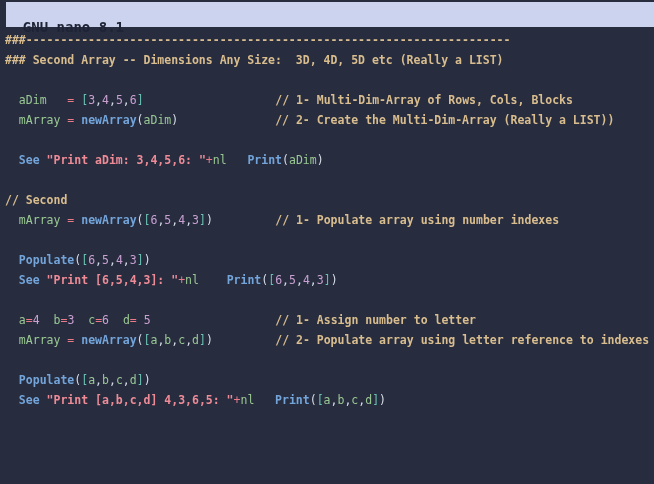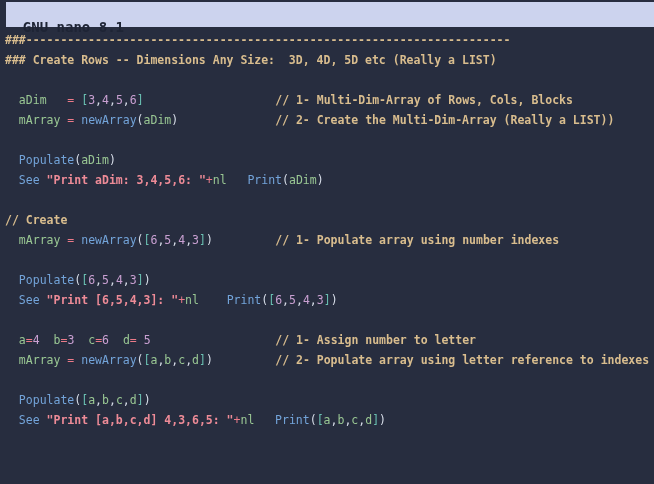--- a/index.html
+++ b/index.html
@@ -21,46 +21,45 @@
     white-space:pre;
   }
   #editor {
     padding:3px 0 0 5px;
     font-size:11.5px;
     line-height:20px;
     color:#d8dee9;
   }
   .line { white-space:pre; height:20px; }
   .comment  { color:#d9bd8e; font-weight:bold; }
-  .keyword  { color:#73a4da; font-weight:normal; }
+  .keyword  { color:#73a4da; font-weight:bold; }
   .ident    { color:#9ac894; }
   .string   { color:#ee8b97; font-weight:bold; }
   .number   { color:#c9a0d2; }
   .operator { color:#ec7b89; }
   .bracket  { color:#6ac0b2; }
   .plain    { color:#d8dee9; }
 </style>
 </head>
 <body>
 
 <div class="titlebar">
   <span>GNU nano 8.1</span>
 </div>
 
 <div id="editor">
     <div class="line"><span class="comment">###----------------------------------------------------------------------</span></div>
-    <div class="line"><span class="comment">### Create Rows -- Dimensions Any Size:  3D, 4D, 5D etc (Really a LIST)</span></div>
+    <div class="line"><span class="comment">### Second Array -- Dimensions Any Size:  3D, 4D, 5D etc (Really a LIST)</span></div>
     <div class="line"></div>
     <div class="line"><span class="plain">  </span><span class="ident">aDim</span><span class="plain">   </span><span class="operator">=</span><span class="plain"> </span><span class="bracket">[</span><span class="number">3</span><span class="plain">,</span><span class="number">4</span><span class="plain">,</span><span class="number">5</span><span class="plain">,</span><span class="number">6</span><span class="bracket">]</span><span class="plain">                   </span><span class="comment">// 1- Multi-Dim-Array of Rows, Cols, Blocks</span></div>
     <div class="line"><span class="plain">  </span><span class="ident">mArray</span><span class="plain"> </span><span class="operator">=</span><span class="plain"> </span><span class="keyword">newArray</span><span class="plain">(</span><span class="ident">aDim</span><span class="plain">)</span><span class="plain">              </span><span class="comment">// 2- Create the Multi-Dim-Array (Really a LIST))</span></div>
     <div class="line"></div>
-    <div class="line"><span class="plain">  </span><span class="keyword">Populate</span><span class="plain">(</span><span class="ident">aDim</span><span class="plain">)</span></div>
     <div class="line"><span class="plain">  </span><span class="keyword">See</span><span class="plain"> </span><span class="string">"Print aDim: 3,4,5,6: "</span><span class="operator">+</span><span class="ident">nl</span><span class="plain">   </span><span class="keyword">Print</span><span class="plain">(</span><span class="ident">aDim</span><span class="plain">)</span></div>
     <div class="line"></div>
-    <div class="line"><span class="comment">// Create</span></div>
+    <div class="line"><span class="comment">// Second</span></div>
     <div class="line"><span class="plain">  </span><span class="ident">mArray</span><span class="plain"> </span><span class="operator">=</span><span class="plain"> </span><span class="keyword">newArray</span><span class="plain">(</span><span class="bracket">[</span><span class="number">6</span><span class="plain">,</span><span class="number">5</span><span class="plain">,</span><span class="number">4</span><span class="plain">,</span><span class="number">3</span><span class="bracket">]</span><span class="plain">)</span><span class="plain">         </span><span class="comment">// 1- Populate array using number indexes</span></div>
     <div class="line"></div>
     <div class="line"><span class="plain">  </span><span class="keyword">Populate</span><span class="plain">(</span><span class="bracket">[</span><span class="number">6</span><span class="plain">,</span><span class="number">5</span><span class="plain">,</span><span class="number">4</span><span class="plain">,</span><span class="number">3</span><span class="bracket">]</span><span class="plain">)</span></div>
     <div class="line"><span class="plain">  </span><span class="keyword">See</span><span class="plain"> </span><span class="string">"Print [6,5,4,3]: "</span><span class="operator">+</span><span class="ident">nl</span><span class="plain">    </span><span class="keyword">Print</span><span class="plain">(</span><span class="bracket">[</span><span class="number">6</span><span class="plain">,</span><span class="number">5</span><span class="plain">,</span><span class="number">4</span><span class="plain">,</span><span class="number">3</span><span class="bracket">]</span><span class="plain">)</span></div>
     <div class="line"></div>
     <div class="line"><span class="plain">  </span><span class="ident">a</span><span class="operator">=</span><span class="number">4</span><span class="plain">  </span><span class="ident">b</span><span class="operator">=</span><span class="number">3</span><span class="plain">  </span><span class="ident">c</span><span class="operator">=</span><span class="number">6</span><span class="plain">  </span><span class="ident">d</span><span class="operator">=</span><span class="plain"> </span><span class="number">5</span><span class="plain">                  </span><span class="comment">// 1- Assign number to letter</span></div>
     <div class="line"><span class="plain">  </span><span class="ident">mArray</span><span class="plain"> </span><span class="operator">=</span><span class="plain"> </span><span class="keyword">newArray</span><span class="plain">(</span><span class="bracket">[</span><span class="ident">a</span><span class="plain">,</span><span class="ident">b</span><span class="plain">,</span><span class="ident">c</span><span class="plain">,</span><span class="ident">d</span><span class="bracket">]</span><span class="plain">)</span><span class="plain">         </span><span class="comment">// 2- Populate array using letter reference to indexes</span></div>
     <div class="line"></div>
     <div class="line"><span class="plain">  </span><span class="keyword">Populate</span><span class="plain">(</span><span class="bracket">[</span><span class="ident">a</span><span class="plain">,</span><span class="ident">b</span><span class="plain">,</span><span class="ident">c</span><span class="plain">,</span><span class="ident">d</span><span class="bracket">]</span><span class="plain">)</span></div>
     <div class="line"><span class="plain">  </span><span class="keyword">See</span><span class="plain"> </span><span class="string">"Print [a,b,c,d] 4,3,6,5: "</span><span class="operator">+</span><span class="ident">nl</span><span class="plain">   </span><span class="keyword">Print</span><span class="plain">(</span><span class="bracket">[</span><span class="ident">a</span><span class="plain">,</span><span class="ident">b</span><span class="plain">,</span><span class="ident">c</span><span class="plain">,</span><span class="ident">d</span><span class="bracket">]</span><span class="plain">)</span></div>

